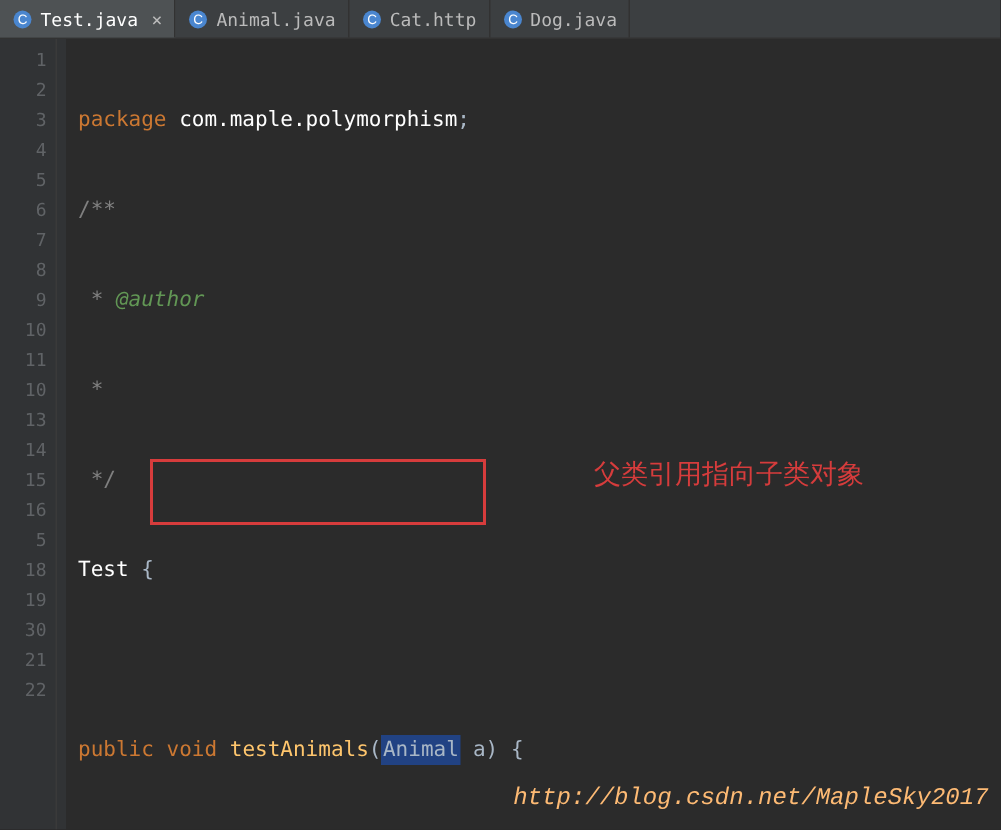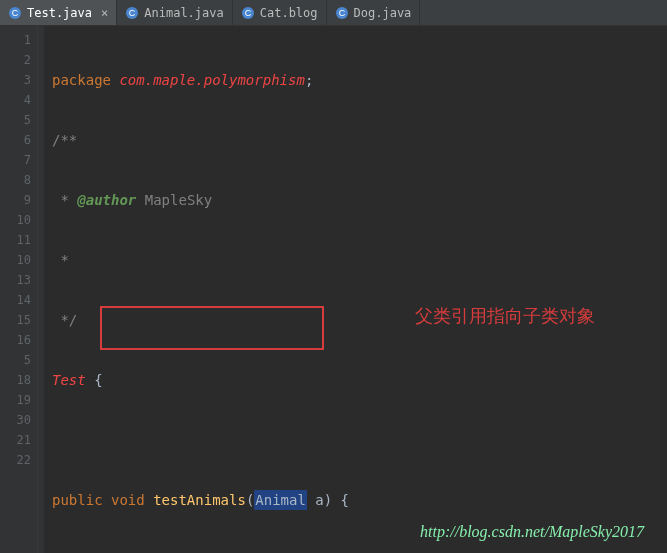--- a/index.html
+++ b/index.html
@@ -70,44 +70,43 @@
 .code {
   flex: 1;
   padding: 4px 8px;
   line-height: 20px;
   white-space: pre;
   position: relative;
 }
 .line { height: 20px; display: flex; align-items: flex-start; }
 .kw { color: #cc7832; }
 .comment { color: #808080; }
-.doctag { color: #629755; font-weight: bold; font-style: italic; }
+.doctag { color: #629755; font-weight: normal; font-style: italic; }
 .method { color: #ffc66d; }
-.ident { color: #ef4444; font-style: italic; }
+.ident { color: #ffffff; }
 .highlight { background: #214283; color: #a9b7c6; padding: 0 1px; }
 .red-box {
   position: absolute;
   border: 2px solid #d63c3c;
   pointer-events: none;
 }
 .callout {
   position: absolute;
   color: #d63c3c;
   font-size: 18px;
   font-family: SimSun, serif;
-  margin-left: 19px;
 }
 .watermark {
   position: absolute;
   bottom: 12px;
-  right: 23px;
-  color: #86efac;
+  right: 8px;
+  color: #fdba74;
   font-style: italic;
   font-size: 16px;
-  font-family: Liberation Serif, serif;
+  font-family: Liberation Mono, monospace;
 }
 </style>
 </head>
 <body>
 
 <div class="tabs">
   <div class="tab active">
     <span class="file-icon">
       <svg viewBox="0 0 14 14">
           <circle cx="7" cy="7" r="6" fill="#4a86cf"></circle>
@@ -126,21 +125,21 @@
     </span>
     <span>Animal.java</span>
   </div>
   <div class="tab">
     <span class="file-icon">
       <svg viewBox="0 0 14 14">
           <circle cx="7" cy="7" r="6" fill="#4a86cf"></circle>
           <text x="7" y="10" font-size="9" text-anchor="middle" fill="#fff" font-family="sans-serif">C</text>
         </svg>
     </span>
-    <span>Cat.blog</span>
+    <span>Cat.http</span>
   </div>
   <div class="tab">
     <span class="file-icon">
       <svg viewBox="0 0 14 14">
           <circle cx="7" cy="7" r="6" fill="#4a86cf"></circle>
           <text x="7" y="10" font-size="9" text-anchor="middle" fill="#fff" font-family="sans-serif">C</text>
         </svg>
     </span>
     <span>Dog.java</span>
   </div>
@@ -168,21 +167,21 @@
       <div>18</div>
     <div>19</div>
       <div>30</div>
       <div>21</div>
     <div>22</div>
   </div>
   <div class="margin"></div>
   <div class="code">
     <div class="line"><span class="kw">package </span><span class="ident">com.maple.polymorphism</span><span>;</span></div>
     <div class="line"><span class="comment">/**</span></div>
-    <div class="line"><span class="comment"> * </span><span class="doctag">@author</span><span class="comment"> MapleSky</span></div>
+    <div class="line"><span class="comment"> * </span><span class="doctag">@author</span></div>
     <div class="line"><span class="comment"> *</span></div>
     <div class="line"><span class="comment"> */</span></div>
     <div class="line"><span class="ident">Test</span><span> {</span></div>
     <div class="line"></div>
     <div class="line">    <span class="kw">public void </span><span class="method">testAnimals</span><span>(</span><span class="highlight">Animal</span><span> a) {</span></div>
     
     
     
     
     

